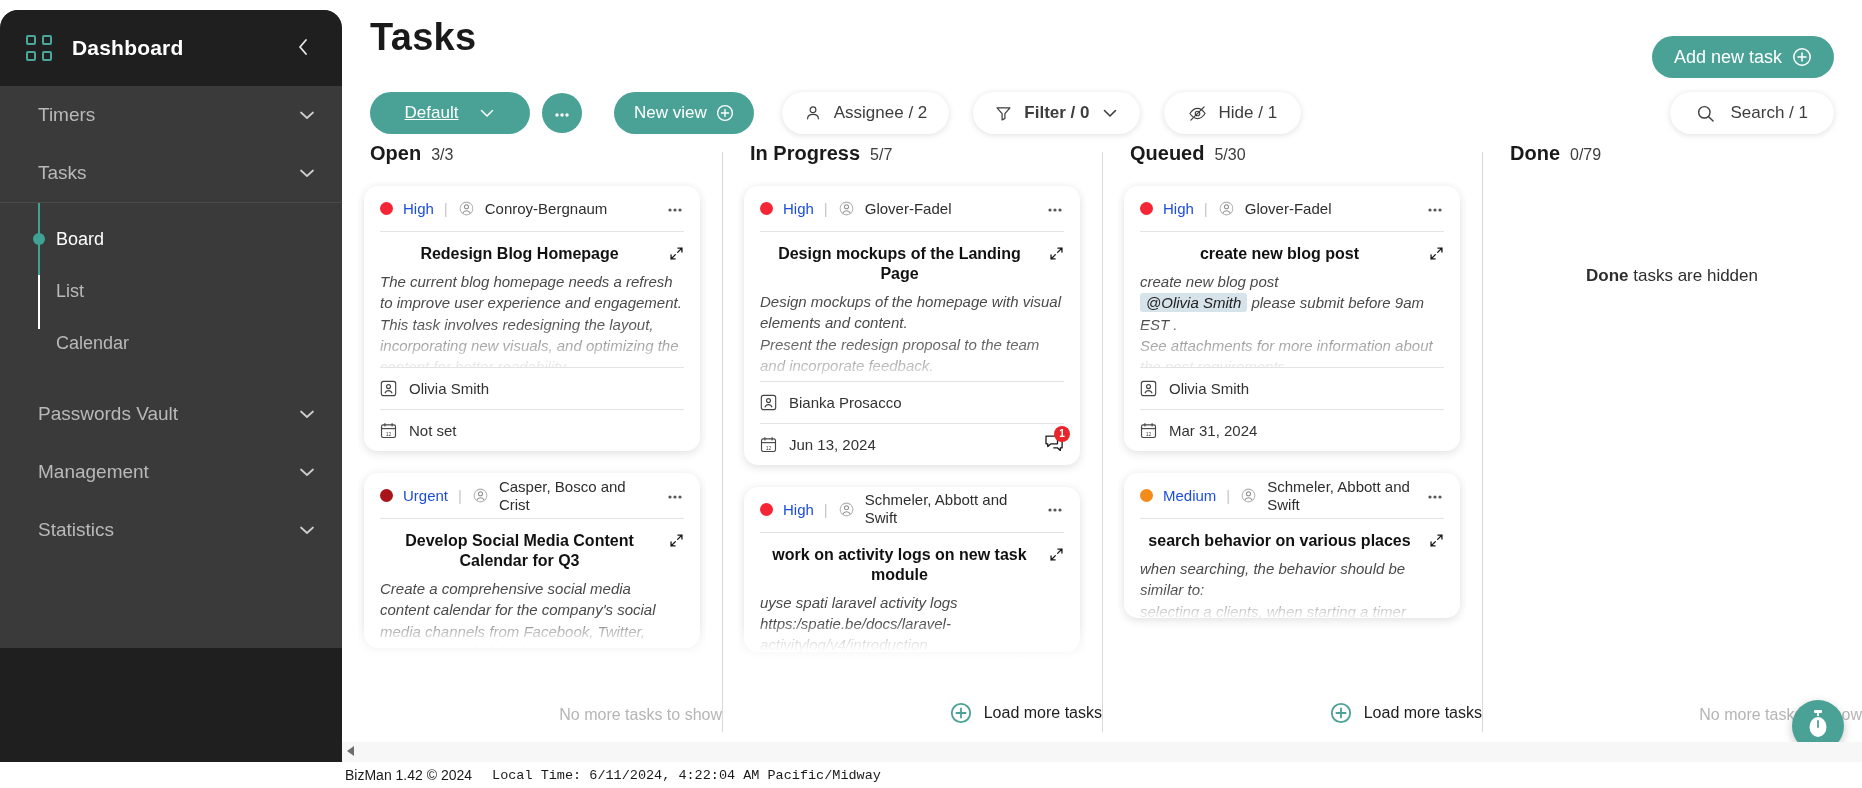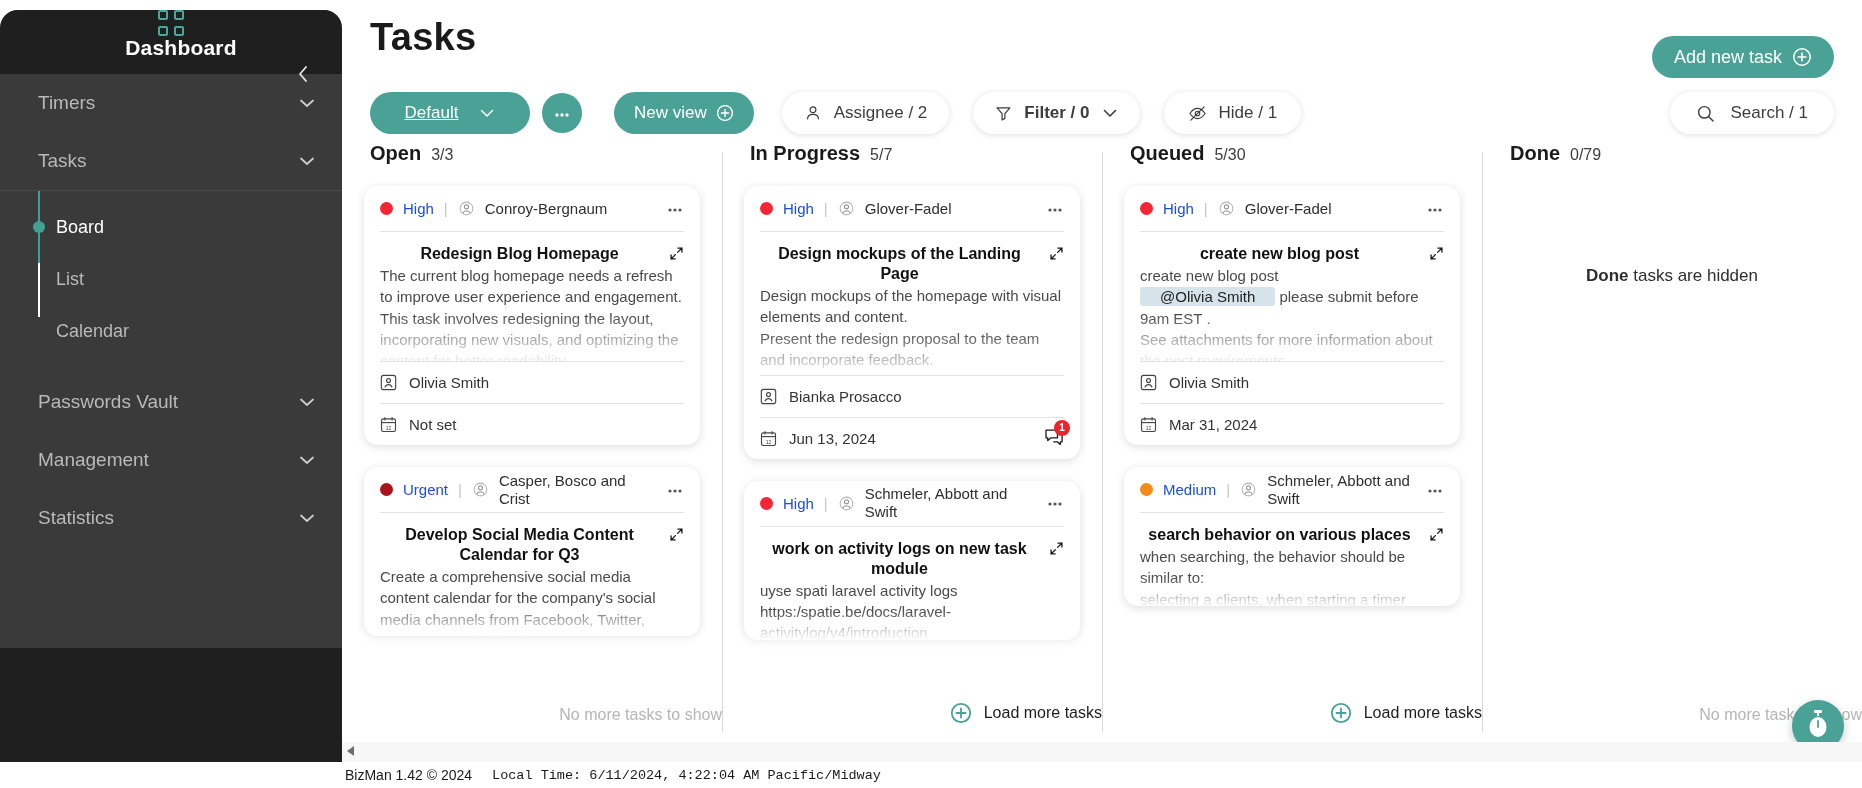--- a/index.html
+++ b/index.html
@@ -13,24 +13,23 @@
 
   
   #sidebar {
     position: absolute; left: 0; top: 10px;
     width: 342px; height: 766px;
     background: #3a3a3a;
     border-radius: 18px 18px 0 0;
     overflow: hidden;
   }
   .sb-header {
-    height: 64px; background: #1f1f1f;
+    height: 76px; background: #1f1f1f;
     display: flex; align-items: center; padding: 0 26px;
     border-radius: 18px 18px 0 0;
-    flex-direction: column;
   }
   .sb-logo { width: 26px; height: 26px; position: relative; flex: 0 0 auto; }
   .sb-logo i {
     position: absolute; width: 10px; height: 10px;
     border: 2.2px solid #4aa89b; border-radius: 2px;
   }
   .sb-logo i:nth-child(1){ left:0; top:0; }
   .sb-logo i:nth-child(2){ right:0; top:0; }
   .sb-logo i:nth-child(3){ left:0; bottom:0; }
   .sb-logo i:nth-child(4){ right:0; bottom:0; }
@@ -157,26 +156,27 @@
     max-width: 165px;
   }
   .card-dots { margin-left: auto; color: #555; font-size: 12px; letter-spacing: 1px; cursor: pointer; }
   .card-title-row { display: flex; align-items: flex-start; padding-top: 12px; text-align: center; }
   .card-title {
     font-size: 16px; font-weight: bold; color: #111; line-height: 1.28; flex: 1;
   }
   .expand { flex: 0 0 auto; margin-left: 10px; margin-top: 2px; cursor: pointer; }
   .card-desc {
     font-size: 15px; color: #4a4a4a; line-height: 1.42;
-    margin-top: 0; overflow: hidden;
+    margin-top: 6px; overflow: hidden;
     -webkit-mask-image: linear-gradient(to bottom, #000 52%, rgba(0,0,0,0.12) 96%);
     mask-image: linear-gradient(to bottom, #000 52%, rgba(0,0,0,0.12) 96%);
+    font-style: italic;
   }
   .mention {
-    background: #d7e3ea; border-radius: 3px; padding: 1px 20px; color: #222;
+    background: #d7e3ea; border-radius: 3px; padding: 1px 6px; color: #222;
   }
   .card-meta {
     display: flex; align-items: center; gap: 12px; height: 42px;
     border-top: 1px solid #e3e3e3; font-size: 15px; color: #333;
   }
   .badge-cmt {
     margin-left: auto; position: relative; display: inline-flex;
   }
   .badge-cmt .n {
     position: absolute; right: -6px; top: -8px;

